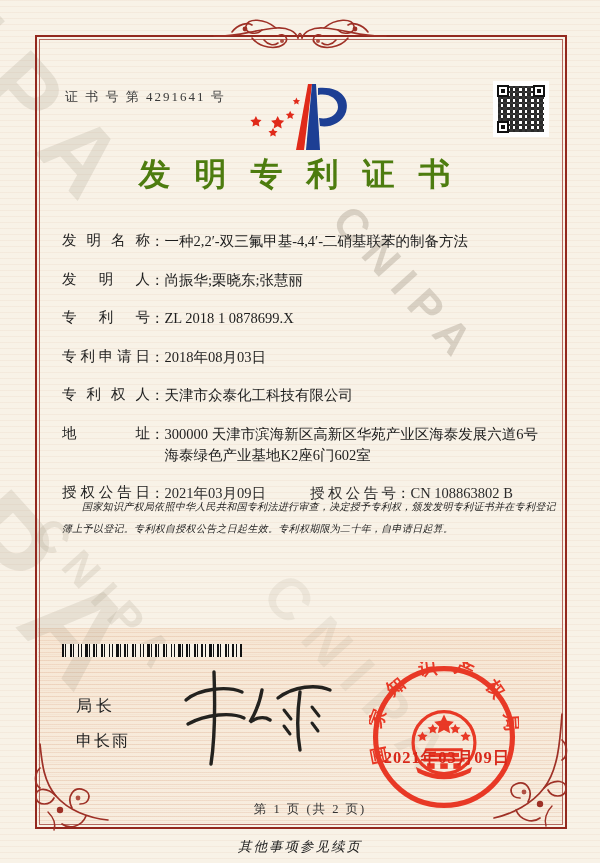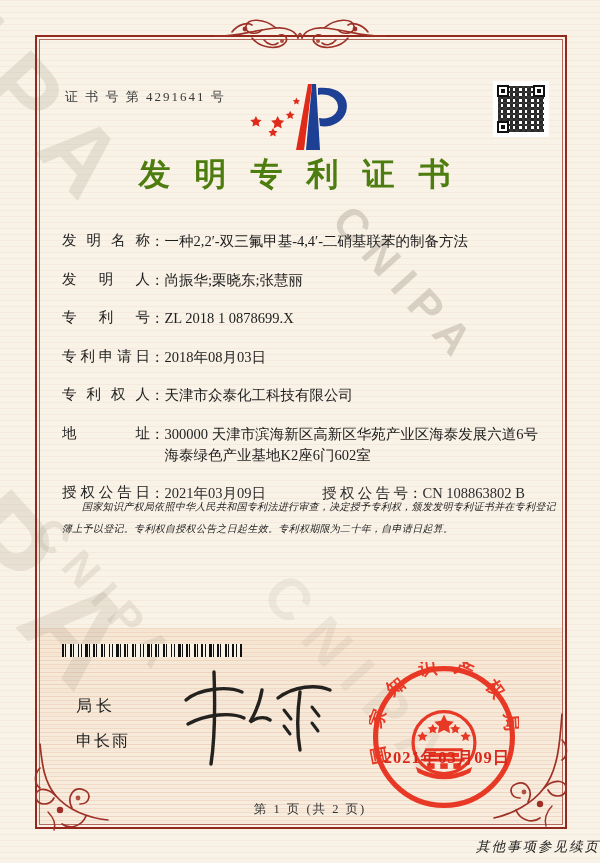--- a/index.html
+++ b/index.html
@@ -63,21 +63,21 @@
   .title{
     position:absolute;left:0;right:0;top:153px;text-align:center;
     font-size:32px;font-weight:bold;letter-spacing:24px;padding-left:13px;color:#4d7c0f;
   }
 
   .fields{position:absolute;left:62px;top:231px;width:478px;font-size:14.5px;}
   .frow{display:flex;margin-bottom:17.5px;line-height:21px;}
   .flabel{width:88px;display:inline-block;text-align:justify;text-align-last:justify;flex:0 0 88px;color:#222;font-family:Liberation Mono, monospace;}
   .fcolon{flex:0 0 14px;color:#222;}
   .fvalue{flex:1;color:#1d1d1d;}
-  .frow-grant .pair2{margin-left:56px;display:flex;}
+  .frow-grant .pair2{margin-left:44px;display:flex;}
   .frow-grant .flabel2{width:86px;text-align:justify;text-align-last:justify;flex:0 0 86px;}
 
   .paras{
     position:absolute;left:62px;top:496px;width:500px;
     font-size:10px;line-height:22px;font-style:italic;color:#1f1f1f;letter-spacing:.3px;
   }
   .paras p{margin:0;text-indent:2em;}
 
   .barcode{
     position:absolute;left:62px;top:644px;width:180px;height:13px;
@@ -93,21 +93,21 @@
   .signature{position:absolute;left:158px;top:660px;width:180px;height:115px;}
 
   .seal{position:absolute;left:369px;top:662px;width:150px;height:150px;opacity:.95;}
   .seal-date{
     position:absolute;left:362px;top:747px;width:170px;text-align:center;
     font-size:16.5px;font-weight:bold;color:#d8281a;letter-spacing:1px;z-index:6;
   }
 
   .page-no{position:absolute;left:0;right:0;top:801px;text-align:center;font-size:12.5px;letter-spacing:2px;color:#333;padding-left:20px;}
   .cont-note{
-    position:absolute;left:0;right:0;top:838px;text-align:right;
+    position:absolute;left:0;right:0;top:838px;text-align:center;
     font-size:13.5px;font-style:italic;letter-spacing:2px;color:#222;
   }
 </style>
 </head>
 <body>
 
 <div class="texture"></div>
 <div class="guilloche"></div>
 
 <div class="watermark wm-topleft">CNIPA</div>

